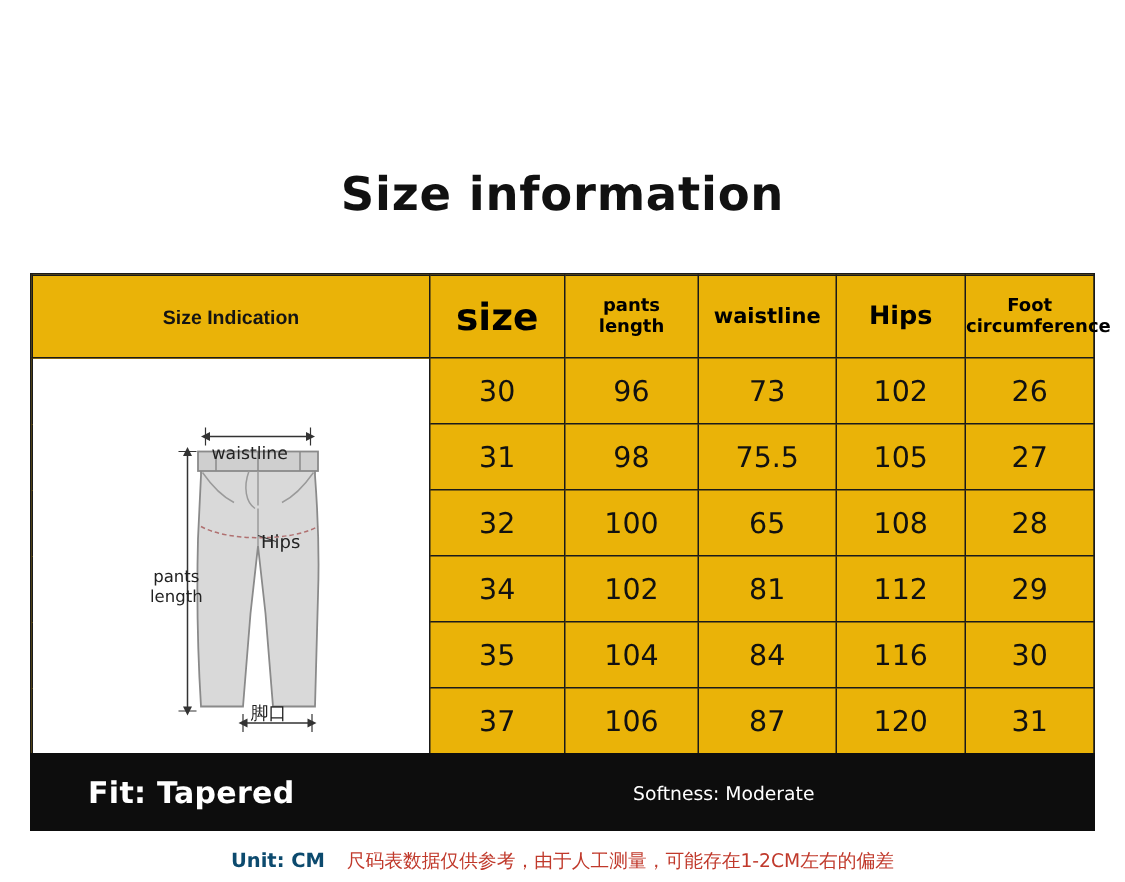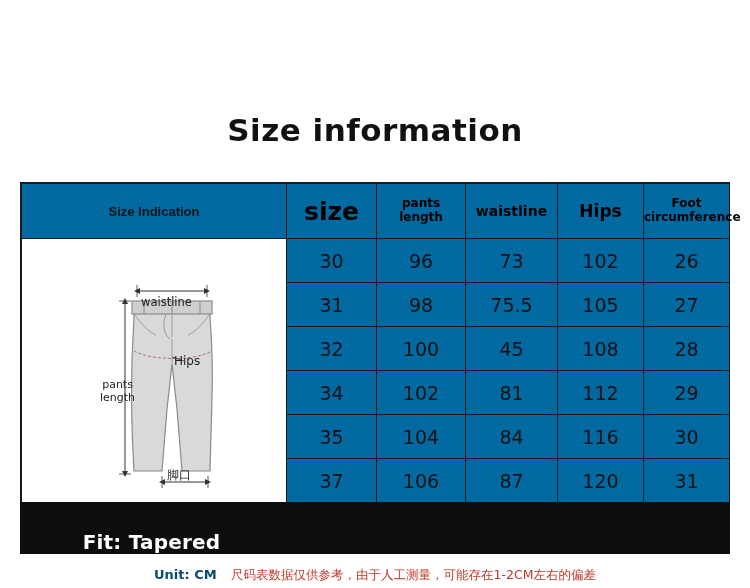--- a/index.html
+++ b/index.html
@@ -34,21 +34,21 @@
   }
 
   
   .table-wrap {
     position: absolute;
     left: 20px;
     top: 182px;
     width: 710px;
     border: 1px solid #1a1a1a;
     box-sizing: border-box;
-    background: #0369a1;
+    background: #eab308;
   }
   table.size-table {
     border-collapse: collapse;
     width: 100%;
     table-layout: fixed;
   }
   table.size-table td, table.size-table th {
     border: 1px solid #1a1a1a;
     text-align: center;
     vertical-align: middle;
@@ -116,22 +116,21 @@
   .footer-bar {
     position: absolute;
     left: 20px;
     top: 502px;
     width: 710px;
     height: 52px;
     background: #0d0d0d;
     color: #ffffff;
     box-sizing: border-box;
     display: flex;
-    align-items: flex-end;
-    padding-left: 24px;
+    align-items: center;
   }
   .fit-label {
     width: 215px;
     text-align: center;
     font-size: 20px;
     font-weight: bold;
     font-family: "DejaVu Sans", sans-serif;
     letter-spacing: 0.2px;
   }
   .attr {
@@ -288,21 +287,21 @@
           <td class="data-cell">31</td>
           <td class="data-cell">98</td>
           <td class="data-cell">75.5</td>
           <td class="data-cell">105</td>
           <td class="data-cell">27</td>
         </tr>
 
         <tr>
           <td class="data-cell">32</td>
           <td class="data-cell">100</td>
-          <td class="data-cell">45</td>
+          <td class="data-cell">65</td>
           <td class="data-cell">108</td>
           <td class="data-cell">28</td>
         </tr>
 
         <tr>
           <td class="data-cell">34</td>
           <td class="data-cell">102</td>
           <td class="data-cell">81</td>
           <td class="data-cell">112</td>
           <td class="data-cell">29</td>
@@ -322,20 +321,21 @@
           <td class="data-cell">87</td>
           <td class="data-cell">120</td>
           <td class="data-cell">31</td>
         </tr>
       </tbody>
     </table>
   </div>
 
   <div class="footer-bar">
     <div class="fit-label">Fit: Tapered</div>
+    <div class="attr">Softness: Moderate</div>
   </div>
 
   <div class="unit-row">
     <span class="unit-label">Unit: CM</span>
     <span class="unit-note">尺码表数据仅供参考，由于人工测量，可能存在1-2CM左右的偏差</span>
   </div>
 
 </div>
 
 </body></html>

